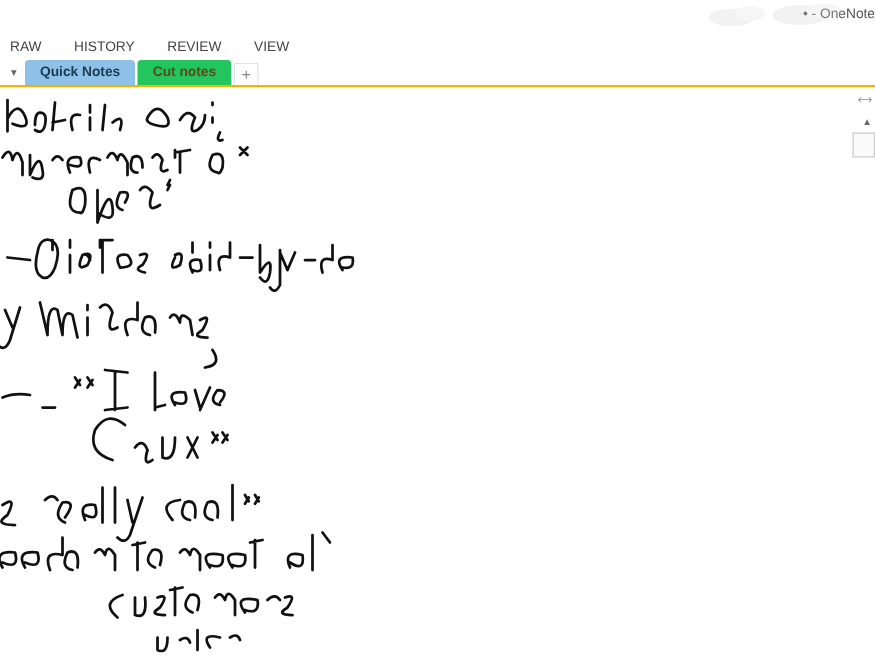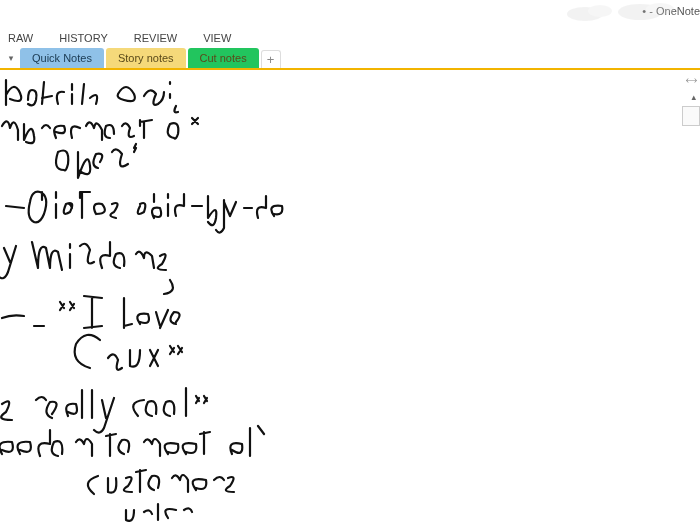--- a/index.html
+++ b/index.html
@@ -44,20 +44,21 @@
       color: #666; font-size: 9px;
     }
     .section-tab {
       height: 20px;
       padding: 0 12px;
       display: flex; align-items: center;
       font-size: 11px;
       border-radius: 3px 3px 0 0;
       margin-left: 2px;
       cursor: pointer;
+      font-weight: bold;
     }
     .section-tab.blue { background: #8fc1e8; color: #1a3a52; }
     .section-tab.yellow { background: #f5d97a; color: #5a4a1a; }
     .section-tab.yellow2 { background: #22c55e; color: #5a4a1a; }
     .add-tab {
       height: 18px; width: 20px;
       display: flex; align-items: center; justify-content: center;
       color: #888; font-size: 13px;
       border: 1px solid #ddd; border-bottom: none;
       border-radius: 3px 3px 0 0;
@@ -116,23 +117,20 @@
   <span class="tab">HISTORY</span>
   <span class="tab">REVIEW</span>
   <span class="tab">VIEW</span>
 </div>
 
 <div class="notebook-row">
   <div class="nb-dropdown">▾</div>
   <div class="section-tab blue">
     <span>Quick Notes</span>
   </div>
-  <div class="section-tab yellow">
-    <span>Story notes</span>
-  </div>
   <div class="section-tab yellow2">
     <span>Cut notes</span>
   </div>
   <div class="add-tab">
     <span>+</span>
   </div>
 </div>
 
 <div class="canvas">
   <svg class="ink" viewBox="0 0 680 452">

